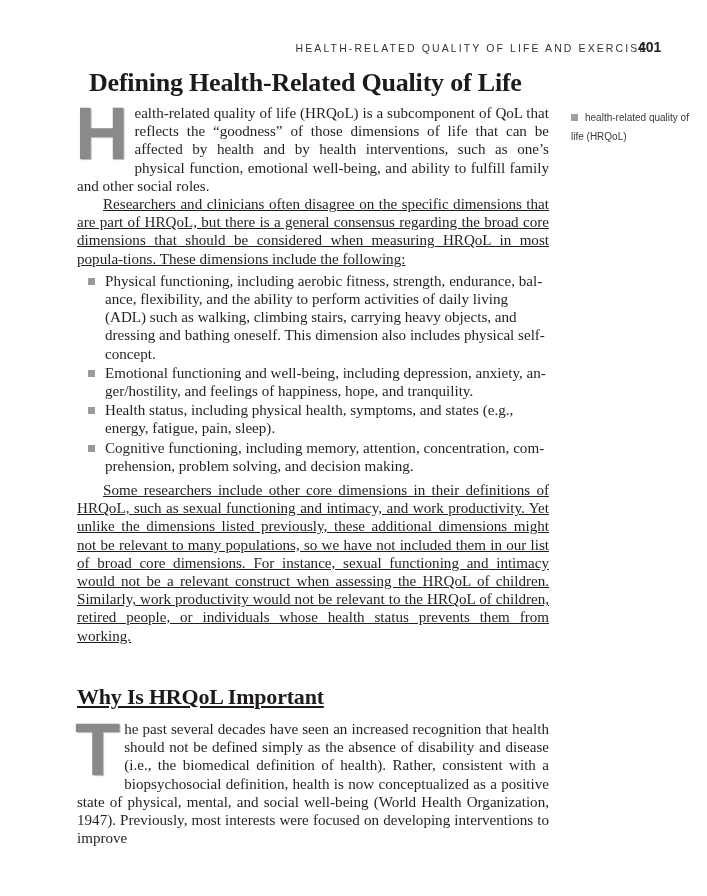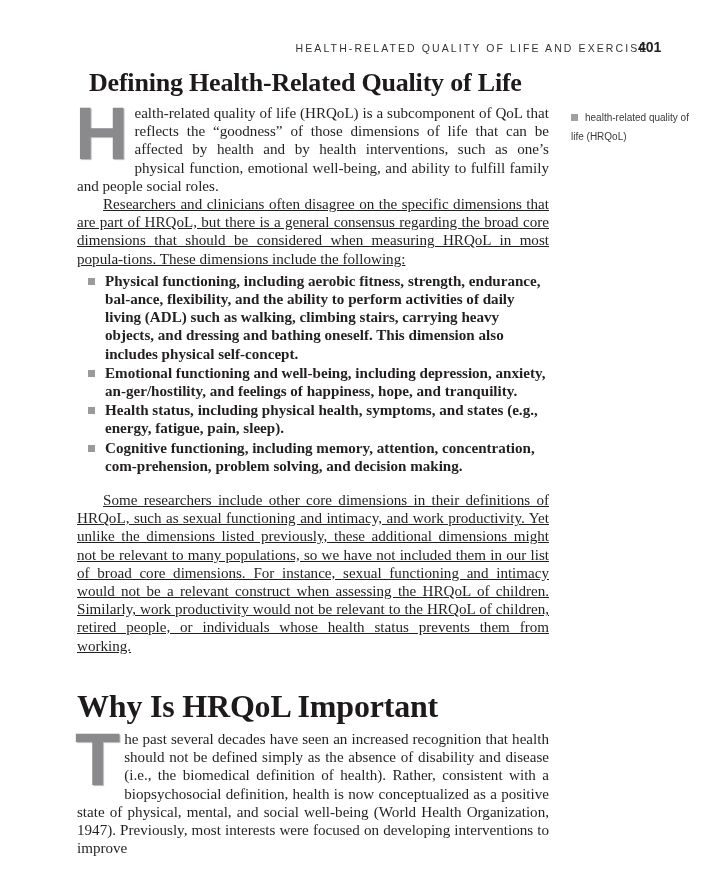--- a/index.html
+++ b/index.html
@@ -10,33 +10,33 @@
     color: #333; text-align: center; white-space: nowrap;
   }
   .page-number {
     position: absolute; top: 39px; left: 638px;
     font-family: "Liberation Sans", sans-serif; font-size: 14px; font-weight: bold; color: #222;
   }
   .main { position: absolute; left: 77px; top: 68px; width: 472px;
     font-family: "Liberation Serif", serif; font-size: 15.1px; line-height: 18.2px; color: #231f20; }
   h1, h2 { font-family: "Liberation Serif", serif; font-weight: bold; color: #1e1a1b; margin: 0; letter-spacing: -0.2px; }
   h1 { font-size: 26px; line-height: 30px; margin-left: 12px; }
-  h2 { font-size: 32px; line-height: 31px; }
+  h2 { font-size: 22px; line-height: 31px; text-decoration: underline; }
   p { margin: 0; text-align: justify; }
   .indent { text-indent: 26px; text-decoration: underline; }
   .dropcap-para { position: relative; }
   .dropcap {
     float: left; font-family: "Liberation Sans", sans-serif; font-weight: bold;
     font-size: 74px; line-height: 54px; height: 52px; color: #8a8a8c;
     margin: 3px 6px 0 -2px; padding: 0;
     text-shadow: 1px 1px 1px #b8b8b8;
   }
   .dropcap.t { margin-right: 4px; }
   .lead-bold { font-weight: normal; }
-  ul.dims { list-style: none; margin: 4px 0 16px 0; padding: 0 0 0 28px; font-weight: bold; }
+  ul.dims { list-style: none; margin: 4px 0 6px 0; padding: 0 0 0 28px; }
   ul.dims li { position: relative; text-align: left; margin: 0 0 1px 0; }
   .bullet {
     position: absolute; left: -17px; top: 6px; width: 7px; height: 7px; background: #9a9a9c;
   }
   .margin-note {
     position: absolute; left: 571px; top: 109px; width: 130px;
     font-family: "Liberation Sans", sans-serif; font-size: 10px; line-height: 18.5px; color: #3a3a3a;
   }
   .margin-note .bullet { position: static; display: inline-block; width: 7px; height: 7px; margin: 0 7px 1px 0; vertical-align: middle; background: #a0a0a2; }
 </style>
@@ -47,21 +47,21 @@
 <div class="page-number">401</div>
 
 <div class="margin-note">
   <span class="bullet"></span><span>health-related quality of life (HRQoL)</span>
 </div>
 
 <div class="main">
   <h1>Defining Health-Related Quality of Life</h1>
 
   <p class="dropcap-para" style="margin-top:6px;">
-    <span class="dropcap">H</span><span class="lead-bold">ealth-related quality of life</span><span> (HRQoL) is a subcomponent of QoL that reflects the “goodness” of those dimensions of life that can be affected by health and by health interventions, such as one’s physical function, emotional well-being, and ability to fulfill family and people social roles.</span>
+    <span class="dropcap">H</span><span class="lead-bold">ealth-related quality of life</span><span> (HRQoL) is a subcomponent of QoL that reflects the “goodness” of those dimensions of life that can be affected by health and by health interventions, such as one’s physical function, emotional well-being, and ability to fulfill family and other social roles.</span>
   </p>
 
   <p class="indent">Researchers and clinicians often disagree on the specific dimensions that are part of HRQoL, but there is a general consensus regarding the broad core dimensions that should be considered when measuring HRQoL in most popula-tions. These dimensions include the following:</p>
 
   <ul class="dims">
     <li><span class="bullet"></span><span>Physical functioning, including aerobic fitness, strength, endurance, bal-ance, flexibility, and the ability to perform activities of daily living (ADL) such as walking, climbing stairs, carrying heavy objects, and dressing and bathing oneself. This dimension also includes physical self-concept.</span></li>
     <li><span class="bullet"></span><span>Emotional functioning and well-being, including depression, anxiety, an-ger/hostility, and feelings of happiness, hope, and tranquility.</span></li>
     <li><span class="bullet"></span><span>Health status, including physical health, symptoms, and states (e.g., energy, fatigue, pain, sleep).</span></li>
     <li><span class="bullet"></span><span>Cognitive functioning, including memory, attention, concentration, com-prehension, problem solving, and decision making.</span></li>
   </ul>

